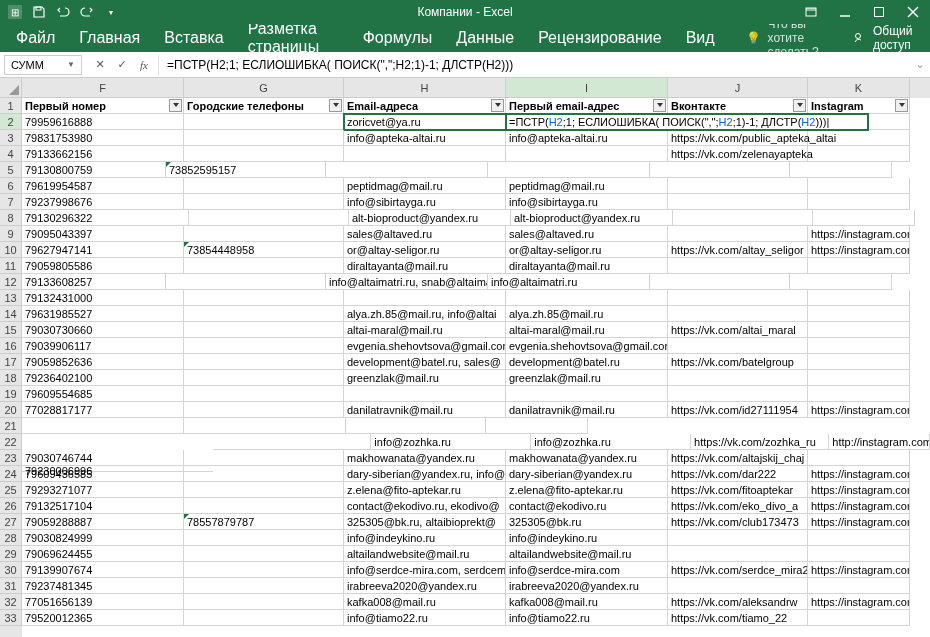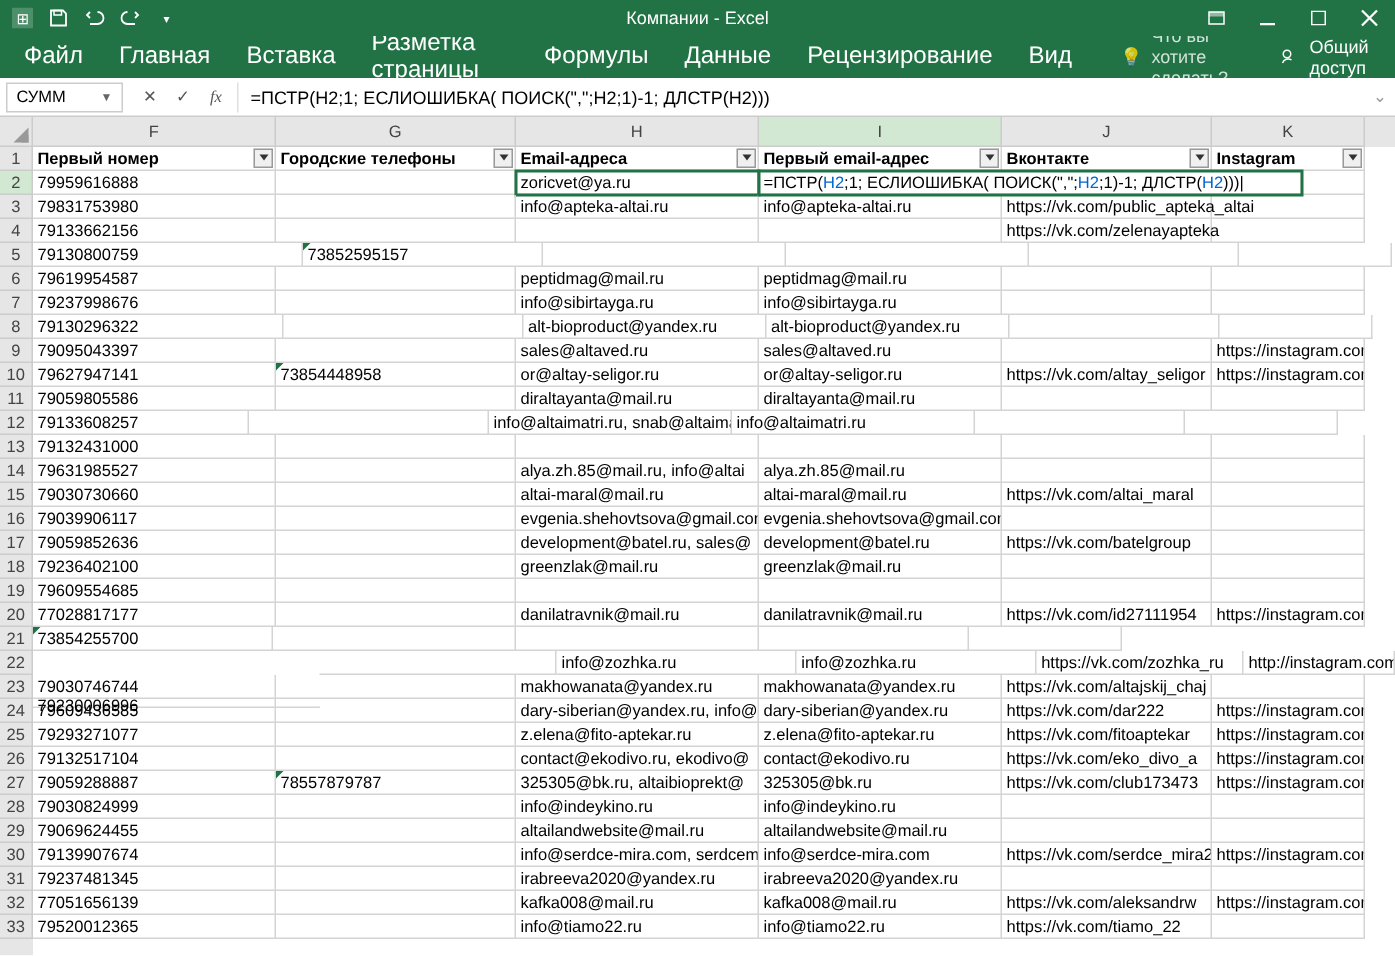--- a/index.html
+++ b/index.html
@@ -246,21 +246,21 @@
         </div>
         <div class="grow overflow-F overflow-J">
           <div class="cell col-F" style="width: 162px;">79133662156</div>
           <div class="cell col-G" style="width: 160px;"></div>
           <div class="cell col-H" style="width: 162px;"></div>
           <div class="cell col-I" style="width: 162px;"></div>
           <div class="cell col-J" style="width: 140px;">https://vk.com/zelenayapteka</div>
           <div class="cell col-K" style="width: 102px;"></div>
         </div>
         <div class="grow">
-          <div class="cell col-F" style="width: 180px;">79130800759</div>
+          <div class="cell col-F" style="width: 144px;">79130800759</div>
           <div class="cell col-G" style="width: 160px;">73852595157<div class="tri"></div></div>
           <div class="cell col-H" style="width: 162px;"></div>
           <div class="cell col-I" style="width: 162px;"></div>
           <div class="cell col-J" style="width: 140px;"></div>
           <div class="cell col-K" style="width: 102px;"></div>
         </div>
         <div class="grow overflow-F">
           <div class="cell col-F" style="width: 162px;">79619954587</div>
           <div class="cell col-G" style="width: 160px;"></div>
           <div class="cell col-H" style="width: 162px;">peptidmag@mail.ru</div>
@@ -374,21 +374,20 @@
         </div>
         <div class="grow overflow-F">
           <div class="cell col-F" style="width: 162px;">77028817177</div>
           <div class="cell col-G" style="width: 160px;"></div>
           <div class="cell col-H" style="width: 162px;">danilatravnik@mail.ru</div>
           <div class="cell col-I" style="width: 162px;">danilatravnik@mail.ru</div>
           <div class="cell col-J" style="width: 140px;">https://vk.com/id27111954</div>
           <div class="cell col-K" style="width: 102px;">https://instagram.com</div>
         </div>
         <div class="grow">
-          <div class="cell col-G" style="width: 160px;">73854255700<div class="tri"></div></div>
           <div class="cell col-H" style="width: 162px;"></div>
           <div class="cell col-I" style="width: 162px;"></div>
           <div class="cell col-J" style="width: 140px;"></div>
           <div class="cell col-K" style="width: 102px;"></div>
         </div>
         <div class="grow overflow-F">
           <div class="cell col-F" style="width: 194px; margin-top: 37px;">79230006996</div>
           <div class="cell col-G" style="width: 160px;"></div>
           <div class="cell col-H" style="width: 162px;">info@zozhka.ru</div>
           <div class="cell col-I" style="width: 162px;">info@zozhka.ru</div>

